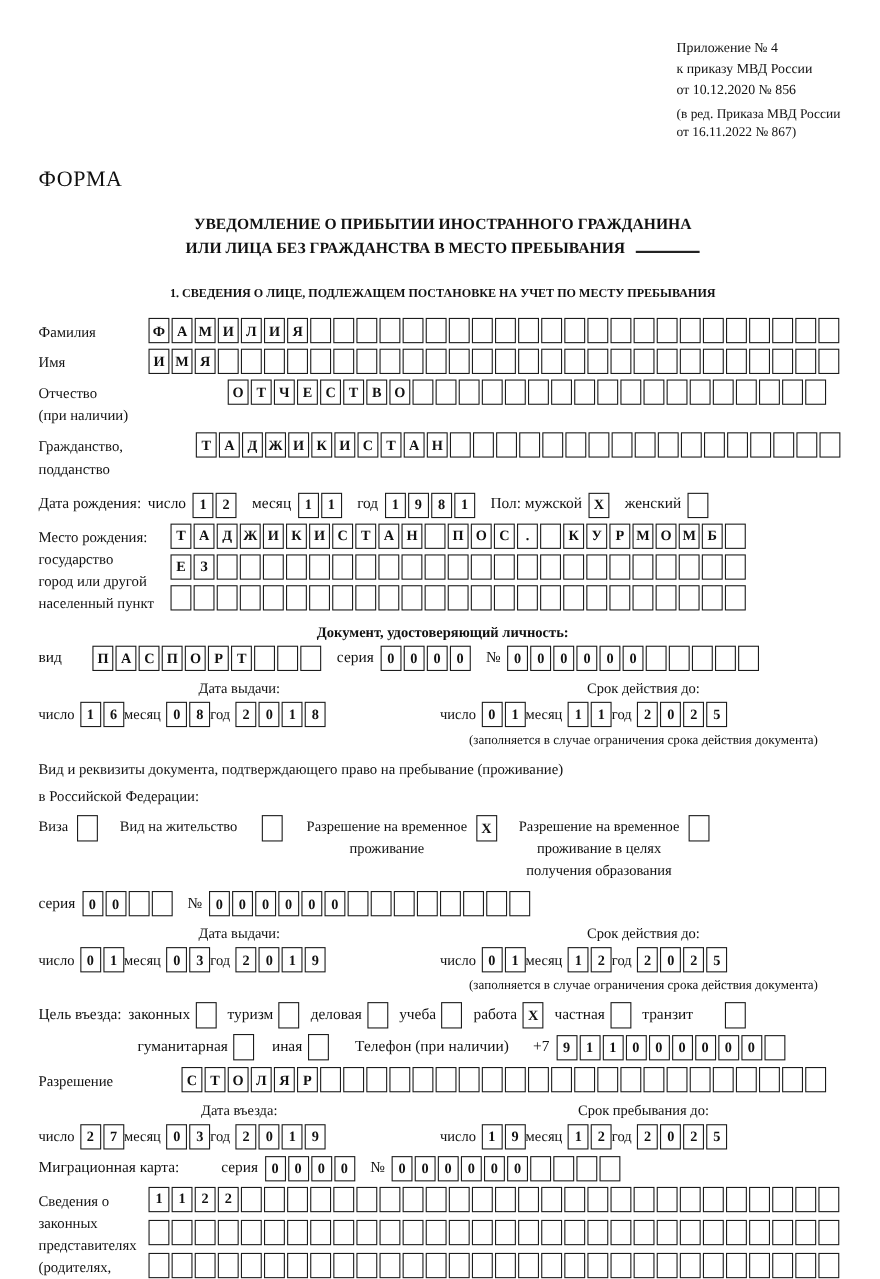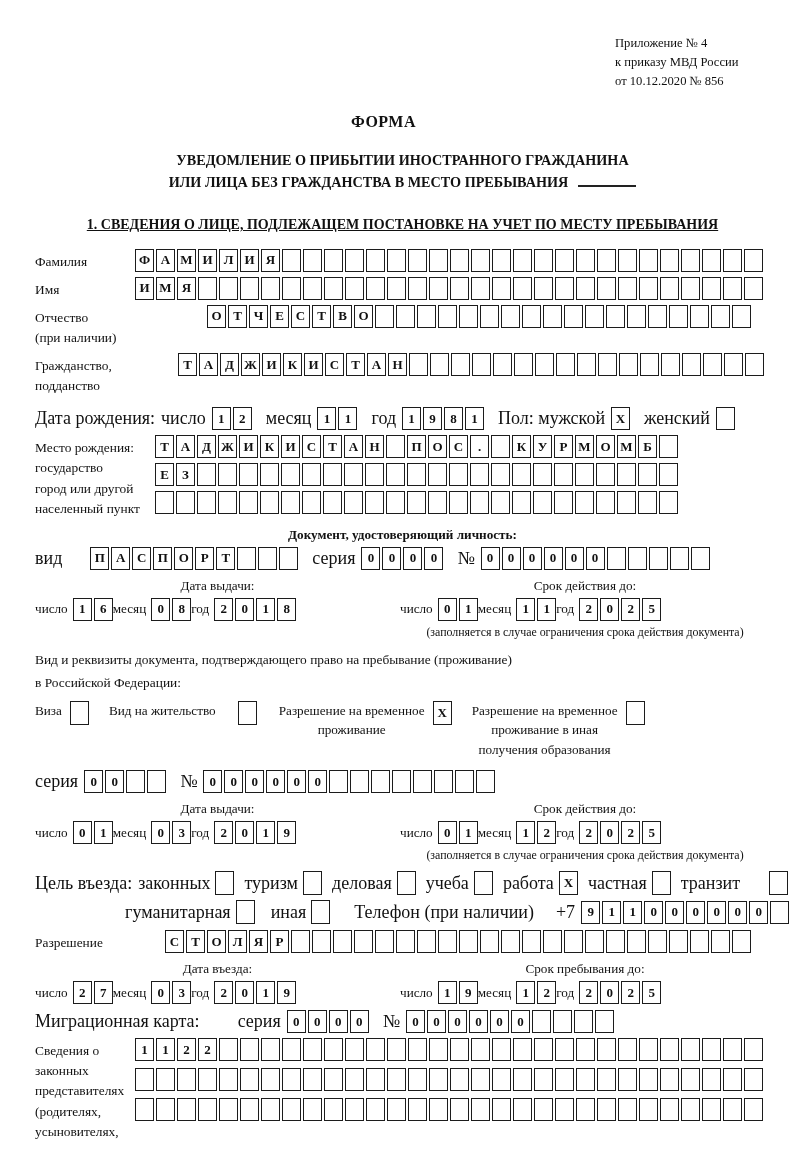--- a/index.html
+++ b/index.html
@@ -1,41 +1,41 @@
 <!DOCTYPE html>
 <html><head>
 <meta charset="utf-8">
 <style>
   html,body{margin:0;padding:0;background:#fff;}
   body{width:800px;min-height:1163px;font-family:"Liberation Serif","DejaVu Serif",serif;color:#111;}
   .page{width:800px;box-sizing:border-box;padding:34px 30px 16px 35px;}
   
   .hdr{margin-left:580px;font-size:12.6px;line-height:1.5;}
   .hdr-amend{margin-top:4px;font-size:12.2px;line-height:1.45;}
-  .forma{text-align:center;padding-right:38px;font-weight:bold;font-size:16px;margin-top:22px;letter-spacing:.5px;}
+  .forma{text-align:left;padding-right:38px;font-weight:normal;font-size:20px;margin-top:22px;letter-spacing:.5px;}
   
   .title{text-align:center;font-weight:bold;font-size:14.2px;line-height:1.55;margin-top:18px;}
   .blank-line{display:inline-block;width:58px;border-bottom:2px solid #222;height:13px;margin-left:10px;}
-  .sec{font-weight:bold;font-size:14px;text-align:center;margin-top:24px;margin-bottom:16px;text-decoration:underline;}
+  .sec{font-weight:bold;font-size:11px;text-align:center;margin-top:24px;margin-bottom:16px;}
   
   .row{display:flex;align-items:flex-start;margin-bottom:5px;}
   .lbl{font-size:13.4px;line-height:1.5;padding-top:3px;}
   .w100{flex:0 0 100px;}
   .w130{flex:0 0 130px;}
   .w140{flex:0 0 143px;}
   .w170{flex:0 0 172px;}
   .w118{flex:0 0 120px;}
   .cells{display:flex;flex-wrap:nowrap;gap:2px;}
   .cell{display:inline-flex;align-items:center;justify-content:center;box-sizing:border-box;
         width:19px;height:23px;border:1.6px solid #1c1c1c;font-size:13px;font-weight:600;
         font-family:"Liberation Serif","DejaVu Serif",serif;}
   .cb{display:inline-flex;align-items:center;justify-content:center;box-sizing:border-box;
       width:19px;height:24px;border:1.6px solid #1c1c1c;font-size:13px;font-weight:600;}
   .inline-row{display:flex;align-items:center;flex-wrap:nowrap;margin-bottom:5px;}
-  .inline-row .t{font-size:18px;margin-right:6px;white-space:nowrap;}
+  .inline-row .t{font-size:14px;margin-right:6px;white-space:nowrap;}
   .gap-l{margin-left:14px;}
   .stack{display:flex;flex-direction:column;gap:5px;}
   
   .center-bold{text-align:center;font-weight:bold;font-size:13.2px;margin:8px 0 4px 0;}
   
   .dates-row{display:flex;margin-top:8px;margin-bottom:2px;}
   .dg{display:flex;flex-direction:column;}
   .dg-left{flex:0 0 365px;}
   .dg-right{flex:1;}
   .dg-head{text-align:center;font-size:13.2px;margin-bottom:4px;}
@@ -53,20 +53,24 @@
 </style>
 </head>
 <body>
 
 <div class="page">
 
   <div class="hdr">
     <div>Приложение № 4</div>
     <div>к приказу МВД России</div>
     <div>от 10.12.2020 № 856</div>
+    <div class="hdr-amend">
+      <div>(в ред. Приказа МВД России</div>
+      <div>от 16.11.2022 № 867)</div>
+    </div>
   </div>
 
   <div class="forma">ФОРМА</div>
 
   <div class="title">
     <span>УВЕДОМЛЕНИЕ О ПРИБЫТИИ ИНОСТРАННОГО ГРАЖДАНИНА</span><br>
     <span>ИЛИ ЛИЦА БЕЗ ГРАЖДАНСТВА В МЕСТО ПРЕБЫВАНИЯ</span><span class="blank-line"></span>
   </div>
 
   <div class="sec">1. СВЕДЕНИЯ О ЛИЦЕ, ПОДЛЕЖАЩЕМ ПОСТАНОВКЕ НА УЧЕТ ПО МЕСТУ ПРЕБЫВАНИЯ</div>
@@ -446,21 +450,21 @@
     <div class="opt" style="margin-left:8px;">
       <div class="opt-lines">
         <div>Разрешение на временное</div>
         <div>проживание</div>
       </div>
       <span class="cb">X</span>
     </div>
     <div class="opt" style="margin-left:6px;margin-right:0;">
       <div class="opt-lines">
         <div>Разрешение на временное</div>
-        <div>проживание в иная</div>
+        <div>проживание в целях</div>
         <div>получения образования</div>
       </div>
       <span class="cb"></span>
     </div>
   </div>
 
   <div class="inline-row">
     <span class="t">серия</span>
     <div class="cells">
         <span class="cell">0</span>

